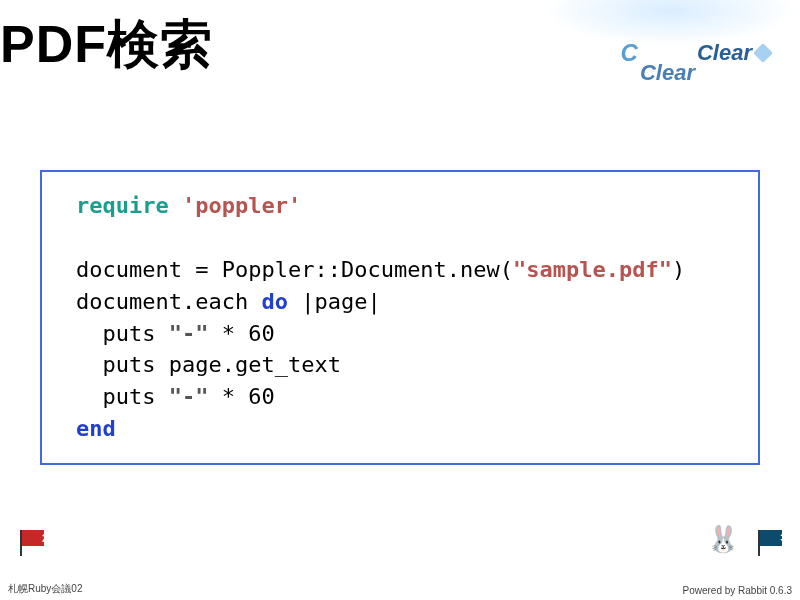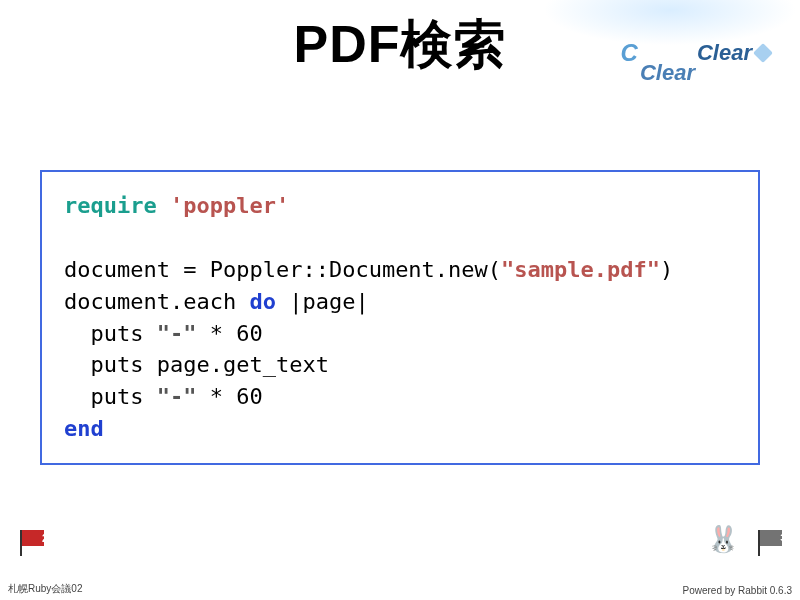--- a/index.html
+++ b/index.html
@@ -35,31 +35,31 @@
     .logo-clear { color: #4a7fb5; margin-top: 40px; }
     .logo-code { color: #2a5f95; }
     .logo-accent {
       width: 14px; height: 14px;
       background: #a8d0f0;
       transform: rotate(45deg);
       margin-left: 2px;
       border-radius: 2px;
     }
     .title {
-      text-align: center;
+      text-align: left;
       font-size: 52px;
       font-weight: 900;
       margin-top: 10px;
       color: #000;
       letter-spacing: 1px;
     }
     .code-box {
       margin: 90px 40px 0 40px;
       border: 2px solid #4169e1;
-      padding: 18px 22px;
+      padding: 18px 34px;
       font-family: "Menlo", "Consolas", "DejaVu Sans Mono", monospace;
       font-size: 22px;
       line-height: 1.45;
       white-space: pre;
       color: #000;
     }
     .kw-require { color: #1a9e8e; font-weight: bold; }
     .kw-do { color: #2040d0; font-weight: bold; }
     .kw-end { color: #2040d0; font-weight: bold; }
     .str { color: #b85450; font-weight: bold; }
@@ -94,21 +94,21 @@
       width: 22px;
       height: 16px;
       color: #fff;
       font-size: 11px;
       font-weight: bold;
       text-align: center;
       line-height: 16px;
       padding-left: 20px;
     }
     .flag-red { background: #c62828; }
-    .flag-blue { background: #737373; font-family: Liberation Mono, monospace; }
+    .flag-blue { background: #0c4a6e; font-family: Liberation Mono, monospace; }
     .rabbit {
       position: absolute;
       right: 60px;
       top: -6px;
       font-size: 26px;
     }
     .footer-text {
       position: absolute;
       bottom: 4px;
       font-size: 10px;

